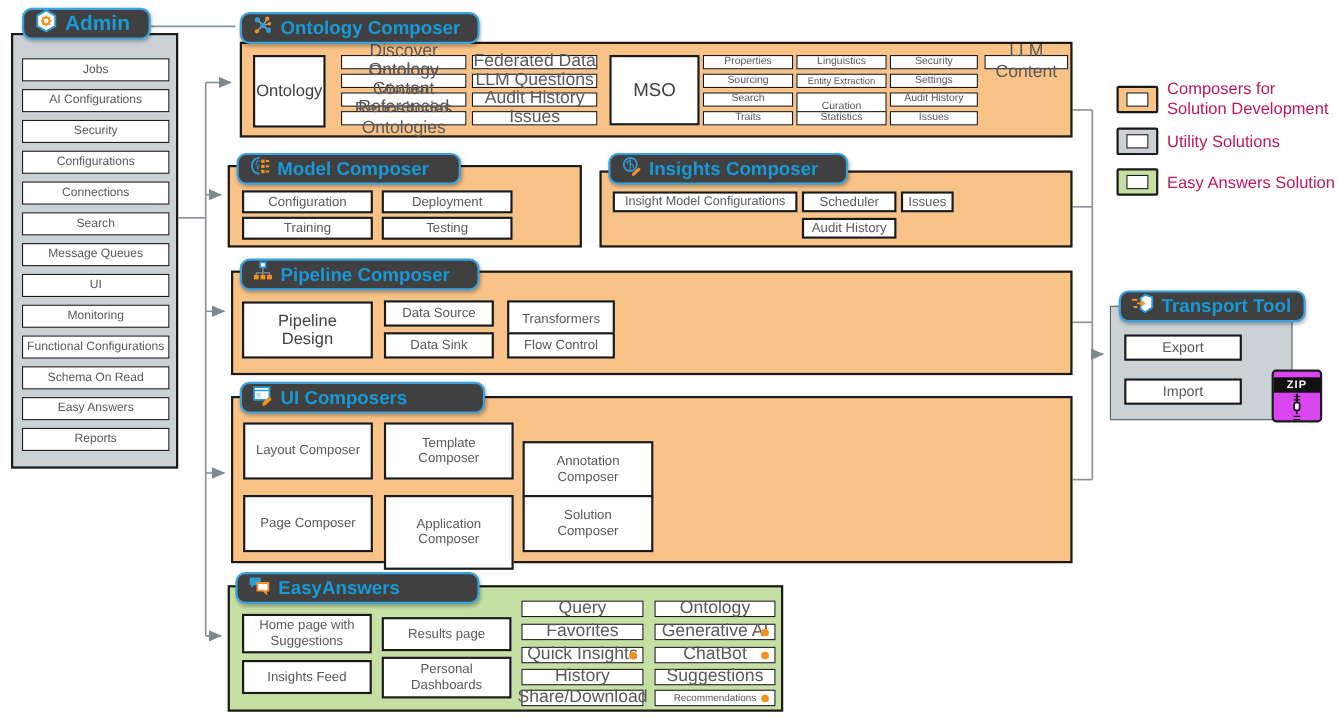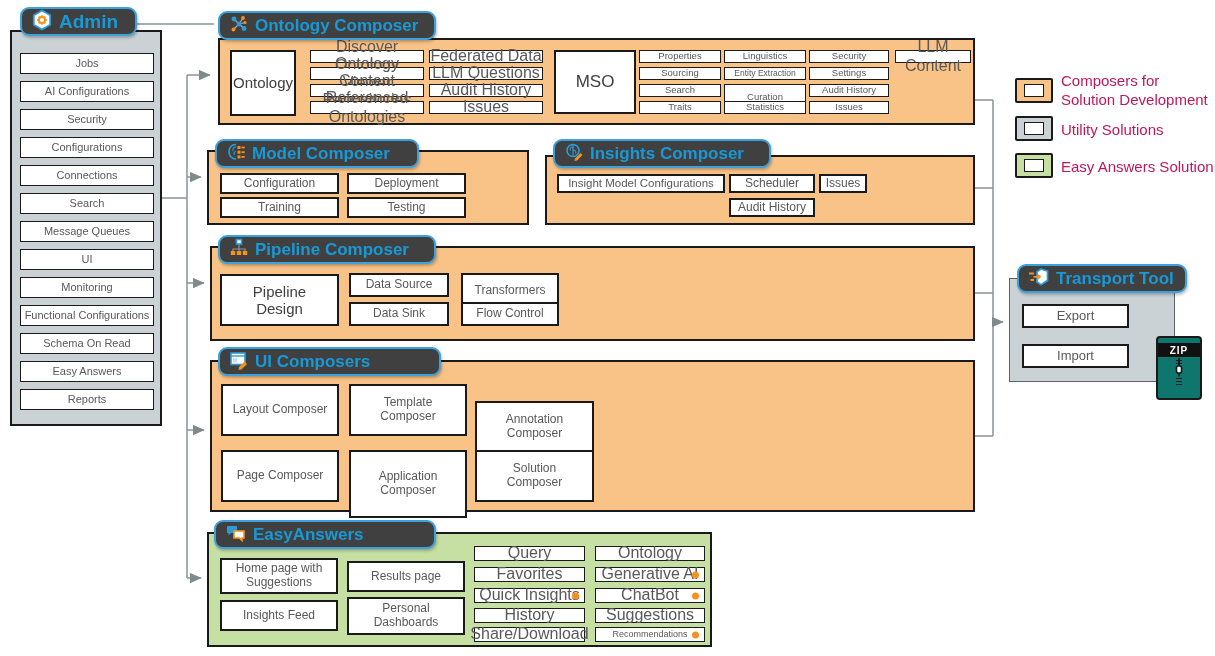--- a/index.html
+++ b/index.html
@@ -14,21 +14,21 @@
   .tab .tt{color:#1899D6;font-weight:bold;font-size:17px;white-space:nowrap}
   .box{position:absolute;box-sizing:border-box;background:#fff;border:2px solid #1a1a1a;color:#595959;display:flex;align-items:center;justify-content:center;text-align:center;line-height:1.15}
   .thin{border-width:1.5px}
   .big{font-size:15px;color:#404040}
   .f9{font-size:9.5px}.f10{font-size:16px}.f11{font-size:11px}.f12{font-size:12px}.f13{font-size:13px}
   .dot{position:absolute;right:5px;top:50%;transform:translateY(-50%);width:7px;height:7px;border-radius:50%;background:#F5921E}
   .leg-sw{position:absolute;z-index:3;box-sizing:border-box;width:38px;height:25px;border:2px solid #1a1a1a;border-radius:2px;display:flex;align-items:center;justify-content:center}
   .leg-sw .inner{width:18px;height:11px;background:#fff;border:1.5px solid #1a1a1a}
   .sw-orange{background:#F9C286}.sw-gray{background:#CBD2D6}.sw-green{background:#C6E0A4}
   .leg-tx{position:absolute;z-index:3;font-size:15px;color:#be185d;line-height:19px}
-  .zip{position:absolute;z-index:7;box-sizing:border-box;width:46px;height:64px;background:#0f766e;border:2px solid #1a1a1a;border-radius:4px;overflow:hidden;text-align:center}
+  .zip{position:absolute;z-index:7;box-sizing:border-box;width:46px;height:48px;background:#d946ef;border:2px solid #1a1a1a;border-radius:4px;overflow:hidden;text-align:center}
   .zip-band{height:14px;margin-top:5px;background:#111;color:#fff;font-weight:bold;font-size:10px;display:flex;align-items:center;justify-content:center;letter-spacing:1px}
 </style>
 </head>
 <body>
 
 <div class="canvas">
 
   <svg class="lines" width="1215" height="656">
     <defs>
       <marker id="arr" markerWidth="9" markerHeight="8" refX="7.5" refY="3.5" orient="auto">

